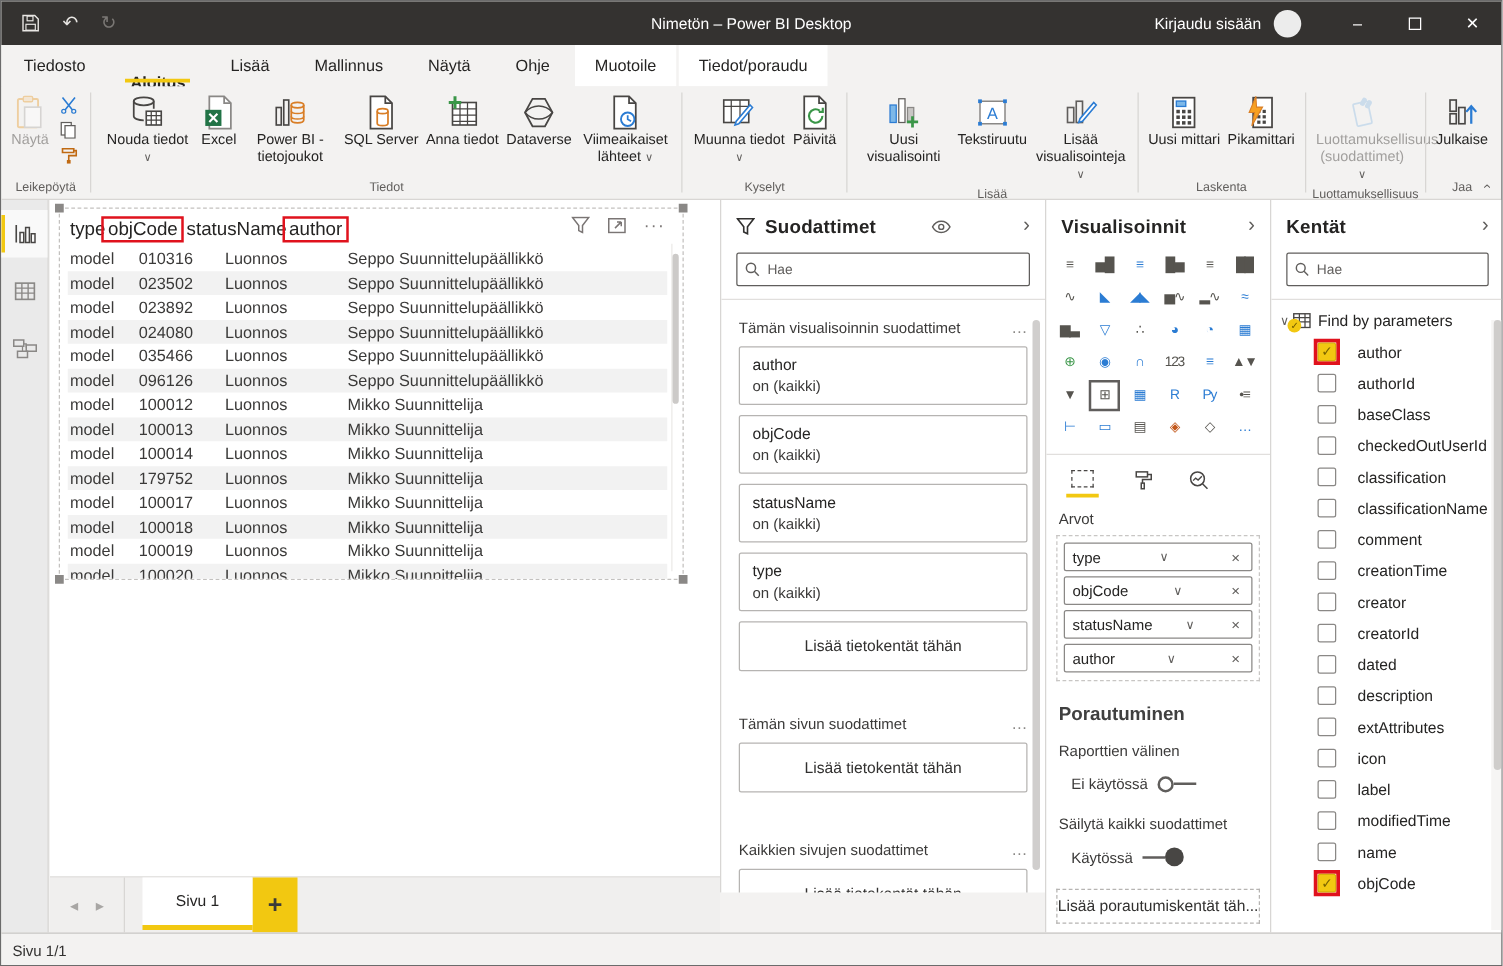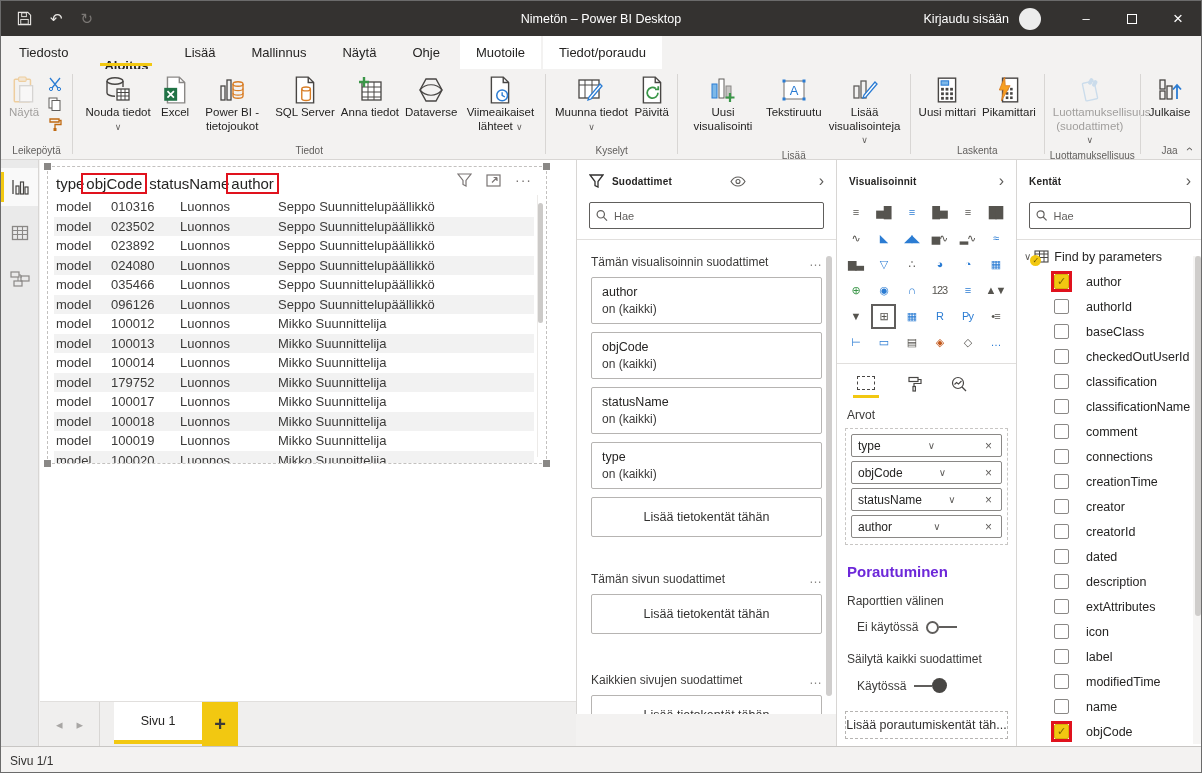--- a/index.html
+++ b/index.html
@@ -70,21 +70,21 @@
   .c1{width:55px} .c2{width:69px} .c3{width:98px} .c4{flex:1}
   .hl-red { border:2px solid #E0121D; padding:0 3px; margin-left:-5px; }
   .tbl-row { display:flex; font-size:13px; color:#3b3a39; height:19.5px; align-items:center; }
   .tbl-row:nth-child(even) { background:#f2f2f2; }
   .vscroll { position:absolute; top:28px; right:2px; bottom:6px; width:7px; border-left:1px solid #eceae8; }
   .vscroll .thumb { position:absolute; top:8px; right:1px; width:5px; height:120px; background:#cccac8; border-radius:3px; }
 
   
   .pane { position:absolute; top:0; background:#fff; border-left:1px solid #d8d6d4; }
   .pane-h { display:flex; align-items:center; padding:12px 12px 8px; }
-  .pane-title { font-size:10px; color:#252423; font-weight:bold; letter-spacing:.2px;text-align:center; }
+  .pane-title { font-size:15px; color:#252423; font-weight:bold; letter-spacing:.2px;text-align:center; }
   .pane-chev { margin-left:auto; color:#605e5c; font-size:16px; cursor:pointer; }
   .searchbox { margin:4px 12px 10px; height:27px; border:1px solid #605e5c; border-radius:2px; display:flex; align-items:center; padding:0 6px; background:#fff; }
   .searchbox input { border:none; outline:none; font-size:11px; color:#323130; width:100%; font-family:"Liberation Sans",sans-serif; background:transparent; }
   .searchbox input::placeholder { color:#605e5c; opacity:1; }
   .hsep { height:1px; background:#e1dfdd; }
 
   
   .filters { left:575px; width:260px; height:554px; overflow:hidden; }
   .f-section-title { display:flex; align-items:center; font-size:12px; color:#3b3a39; padding:14px 14px 8px; }
   .f-more { margin-left:auto; color:#8a8886; font-size:13px; cursor:pointer; }
@@ -103,21 +103,21 @@
   .gitem.sel { outline:2px solid #605e5c; background:#fff; }
   .viz-tabs { display:flex; gap:28px; padding:12px 0 6px 16px; border-top:1px solid #e1dfdd; margin-top:8px; }
   .vtab { display:flex; flex-direction:column; align-items:center; gap:4px; cursor:pointer; }
   .fields-tab-ic { width:18px; height:14px; border:1.5px dashed #484644; }
   .vtab.active::after { content:""; width:26px; height:3px; background:#F2C811; margin-top:1px; }
   .well-label { font-size:12px; color:#3b3a39; padding:4px 0 6px 10px; }
   .wells { margin:0 8px; border:1px dashed #c8c6c4; padding:5px 5px 6px; }
   .pill { height:23px; border:1px solid #8a8886; border-radius:2px; background:#fff; display:flex; align-items:center; font-size:12px; color:#252423; padding:0 6px; margin-bottom:4px; cursor:pointer; }
   .pill:last-child { margin-bottom:0; }
   .pill .pic { margin-left:auto; color:#605e5c; font-size:10px; padding:0 3px; cursor:pointer; }
-  .drill-title { font-size:15px; font-weight:bold; color:#6d28d9; padding:18px 0 4px 10px; }
+  .drill-title { font-size:15px; font-weight:bold; color:#404040; padding:18px 0 4px 10px; }
   .drill-sub { font-size:12px; color:#3b3a39; padding:10px 0 2px 10px; }
   .toggle-row { display:flex; align-items:center; gap:8px; padding:10px 0 2px 20px; font-size:12px; color:#3b3a39; }
   .tgl { display:flex; align-items:center; cursor:pointer; }
   .tgl .line { width:18px; height:2px; background:#605e5c; }
   .tgl .knob-off { width:13px; height:13px; border:2px solid #605e5c; border-radius:50%; background:#fff; }
   .tgl .knob-on { width:15px; height:15px; border-radius:50%; background:#484644; }
   .vdrop { margin:16px 8px 0; border:1px dashed #b6b4b2; height:28px; display:flex; align-items:center; justify-content:center; font-size:12.5px; color:#323130; white-space:nowrap; overflow:hidden; cursor:pointer; }
 
   
   .fieldsp { left:1015px; width:187px; height:586px; overflow:hidden; background:#fff; border-left:1px solid #d8d6d4; }
@@ -879,26 +879,20 @@
               <span>classificationName</span>
             </div>
 
             <div class="field-row">
               <span class="cb-wrap">
                 <span class="cb"></span>
               </span>
               <span>comment</span>
             </div>
 
-            <div class="field-row">
-              <span class="cb-wrap">
-                <span class="cb"></span>
-              </span>
-              <span>connections</span>
-            </div>
 
             <div class="field-row">
               <span class="cb-wrap">
                 <span class="cb"></span>
               </span>
               <span>creationTime</span>
             </div>
 
             <div class="field-row">
               <span class="cb-wrap">

